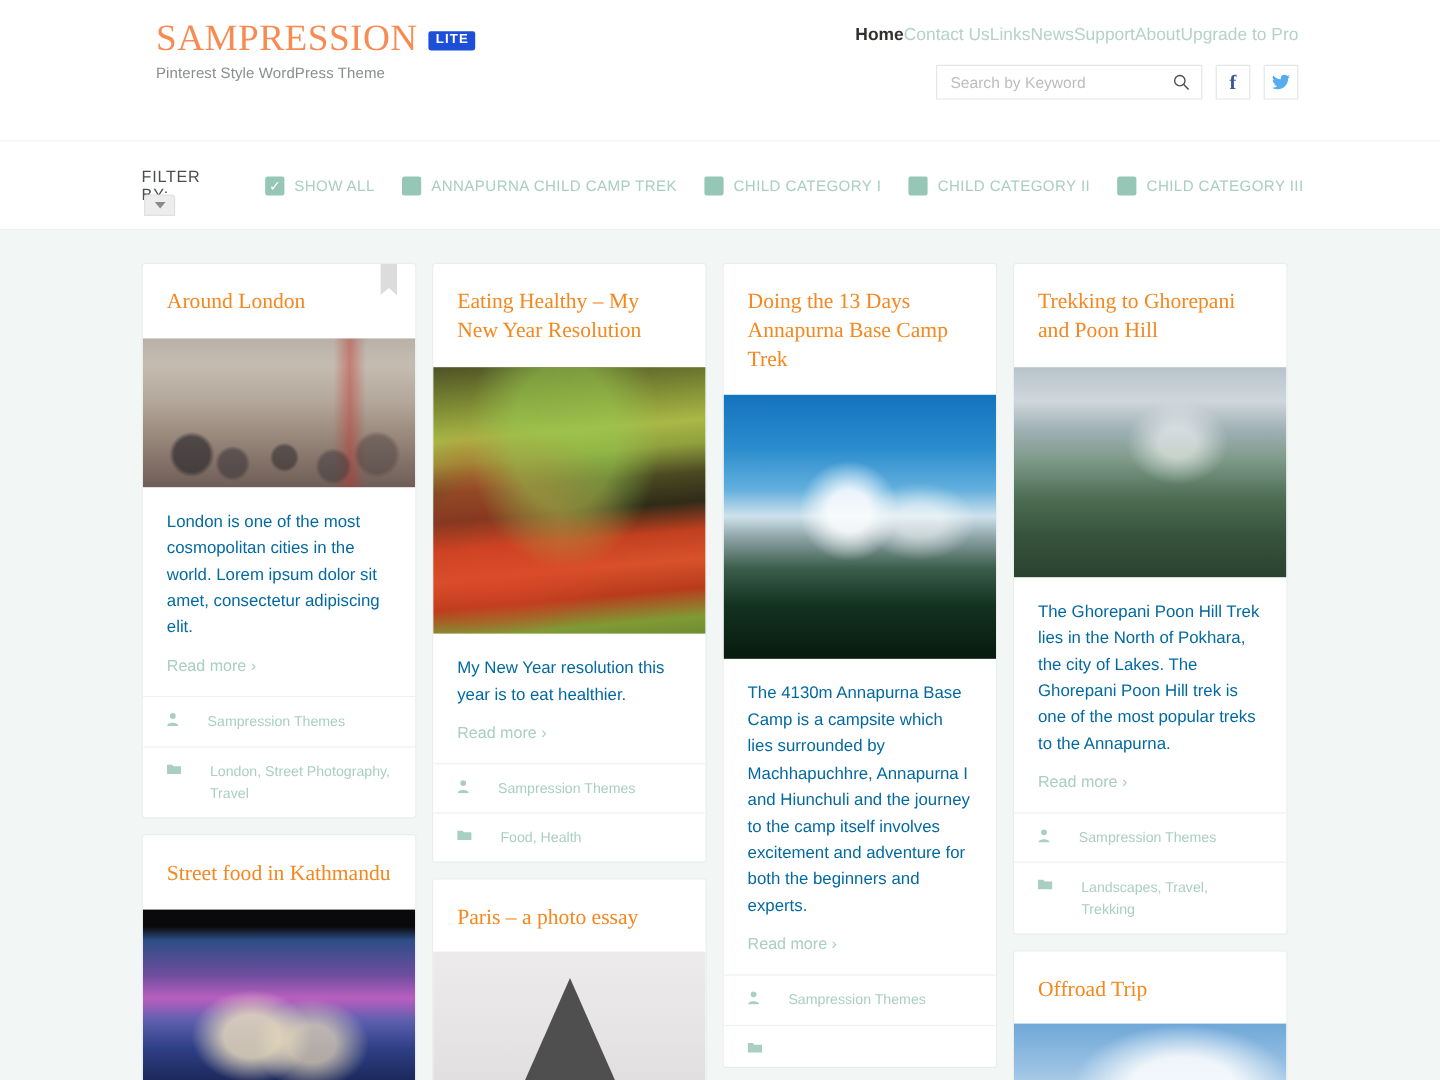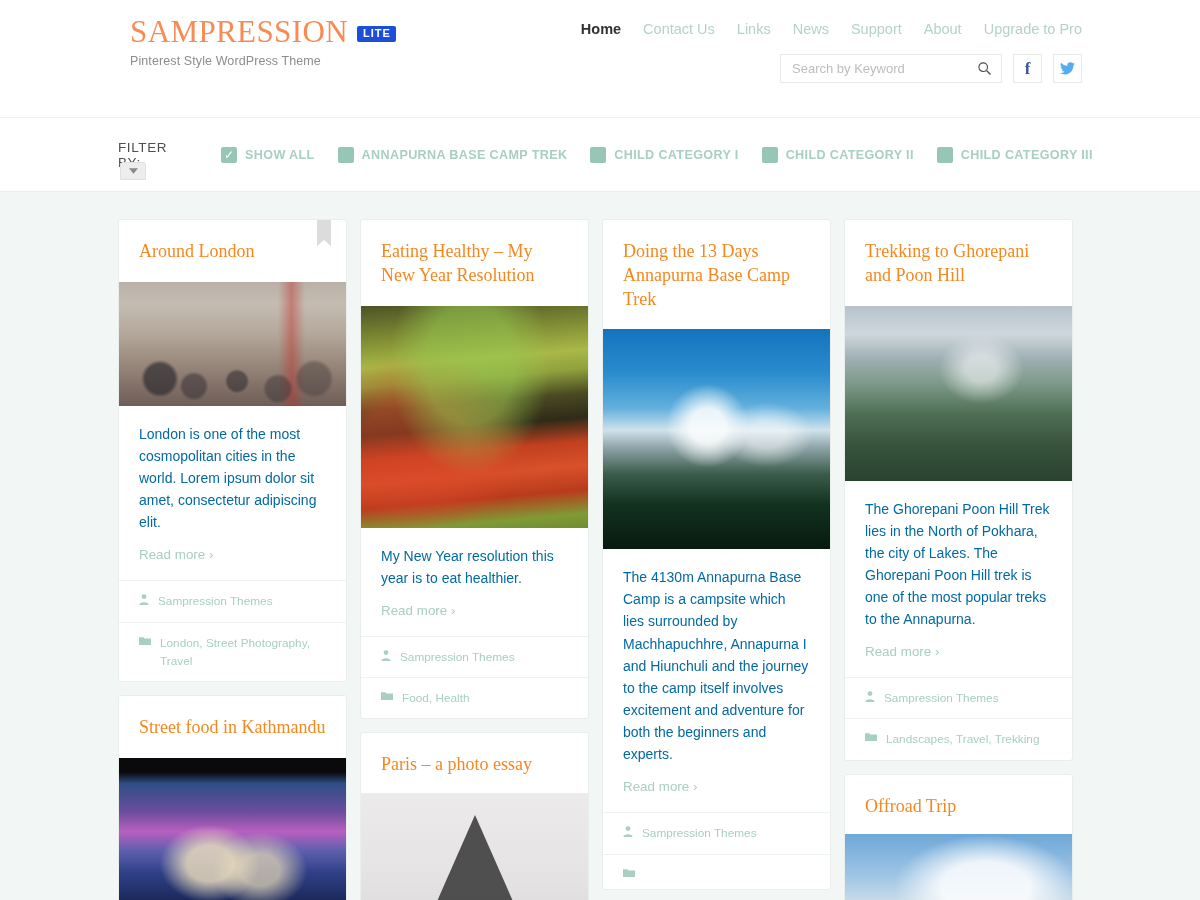--- a/index.html
+++ b/index.html
@@ -49,21 +49,20 @@
     margin-top: 7px;
     font-size: 12.5px;
     color: #8a8f8d;
     letter-spacing: 0.1px;
   }
 
   .main-nav {
     position: absolute;
     right: 0; top: 21px;
     display: flex;
-    gap: 22px;
     align-items: center;
   }
   .nav-item {
     font-size: 14.5px;
     color: #b4d2c9;
     text-decoration: none;
     cursor: pointer;
     white-space: nowrap;
   }
   .nav-item.active { color: #31322f; font-weight: bold; }
@@ -134,21 +133,20 @@
     border-radius: 2px;
     display: flex; align-items: center; justify-content: center;
     flex: none;
   }
   .filter-check { color: #fff; font-size: 12px; line-height: 1; }
   .filter-text {
     font-size: 12.6px;
     color: #a9cec2;
     letter-spacing: 0.35px;
     white-space: nowrap;
-    font-weight: bold;
   }
   .filter-toggle {
     position: absolute;
     left: 2px; top: 44px;
     width: 26px; height: 18px;
     background: #ededed;
     border: 1px solid #e0e0e0;
     border-radius: 3px 3px 0 0;
     display: flex; align-items: center; justify-content: center;
     cursor: pointer;
@@ -196,21 +194,21 @@
     color: #a9cec2;
     text-decoration: none;
     cursor: pointer;
   }
   .meta-row {
     border-top: 1px solid #eef2f0;
     padding: 11px 20px 11px 20px;
     font-size: 11.8px;
     color: #a9cec2;
     display: flex;
-    gap: 9px;
+    gap: 24px;
     align-items: flex-start;
     line-height: 1.55;
   }
   .meta-icon { flex: none; margin-top: 2px; }
   .sticky-ribbon { position: absolute; top: 0; right: 15px; }
 
   
   .img-london { height: 124px; background:
       linear-gradient(180deg,#b9b1a8 0%,#c5bcb1 18%,#b4a79b 42%,#9d8d80 62%,#85736a 82%,#6e5e57 100%);
       position: relative; }
@@ -305,21 +303,21 @@
 
       <div class="filter-item">
         <span class="filter-box">
             <span class="filter-check">✓</span>
           </span>
         <span class="filter-text">SHOW ALL</span>
       </div>
 
       <div class="filter-item">
         <span class="filter-box"></span>
-        <span class="filter-text">ANNAPURNA BASE CAMP TREK</span>
+        <span class="filter-text">ANNAPURNA CHILD CAMP TREK</span>
       </div>
 
       <div class="filter-item">
         <span class="filter-box"></span>
         <span class="filter-text">CHILD CATEGORY I</span>
       </div>
 
       <div class="filter-item">
         <span class="filter-box"></span>
         <span class="filter-text">CHILD CATEGORY II</span>

